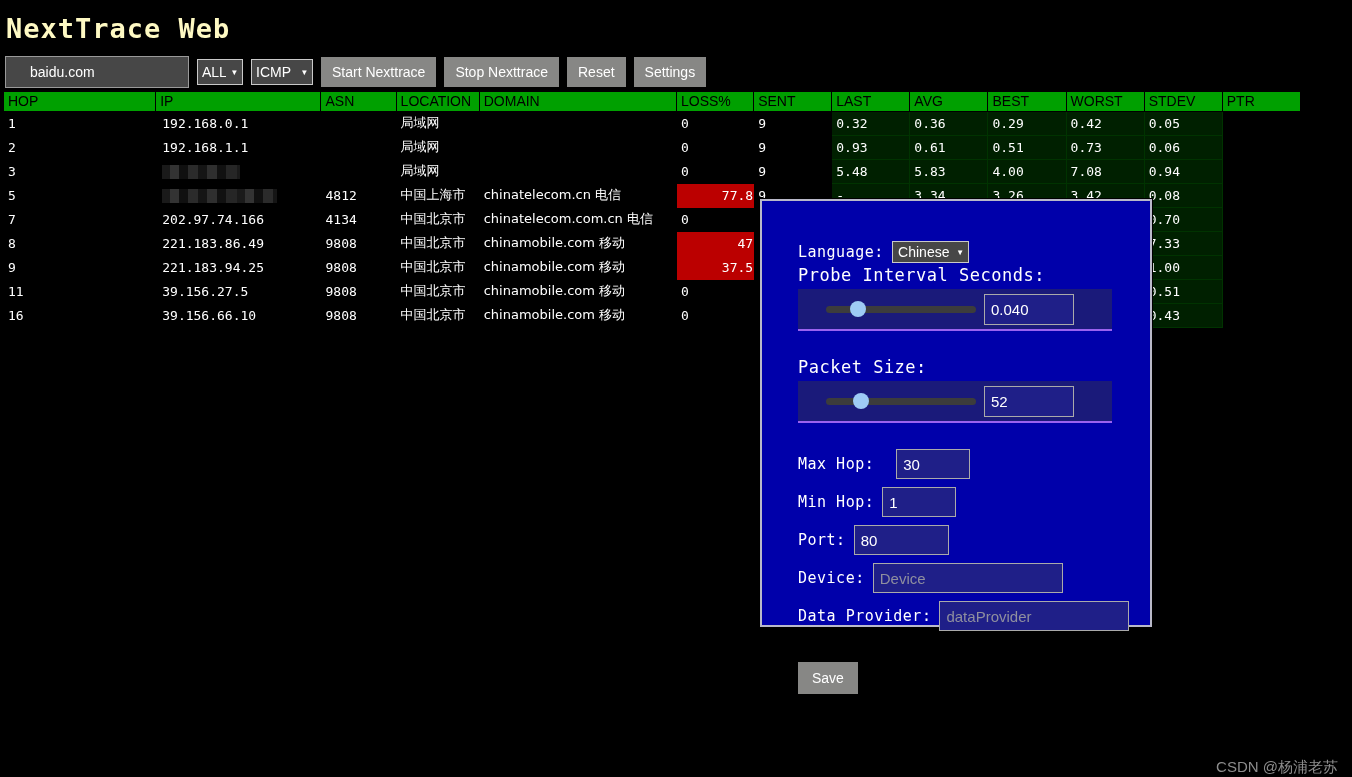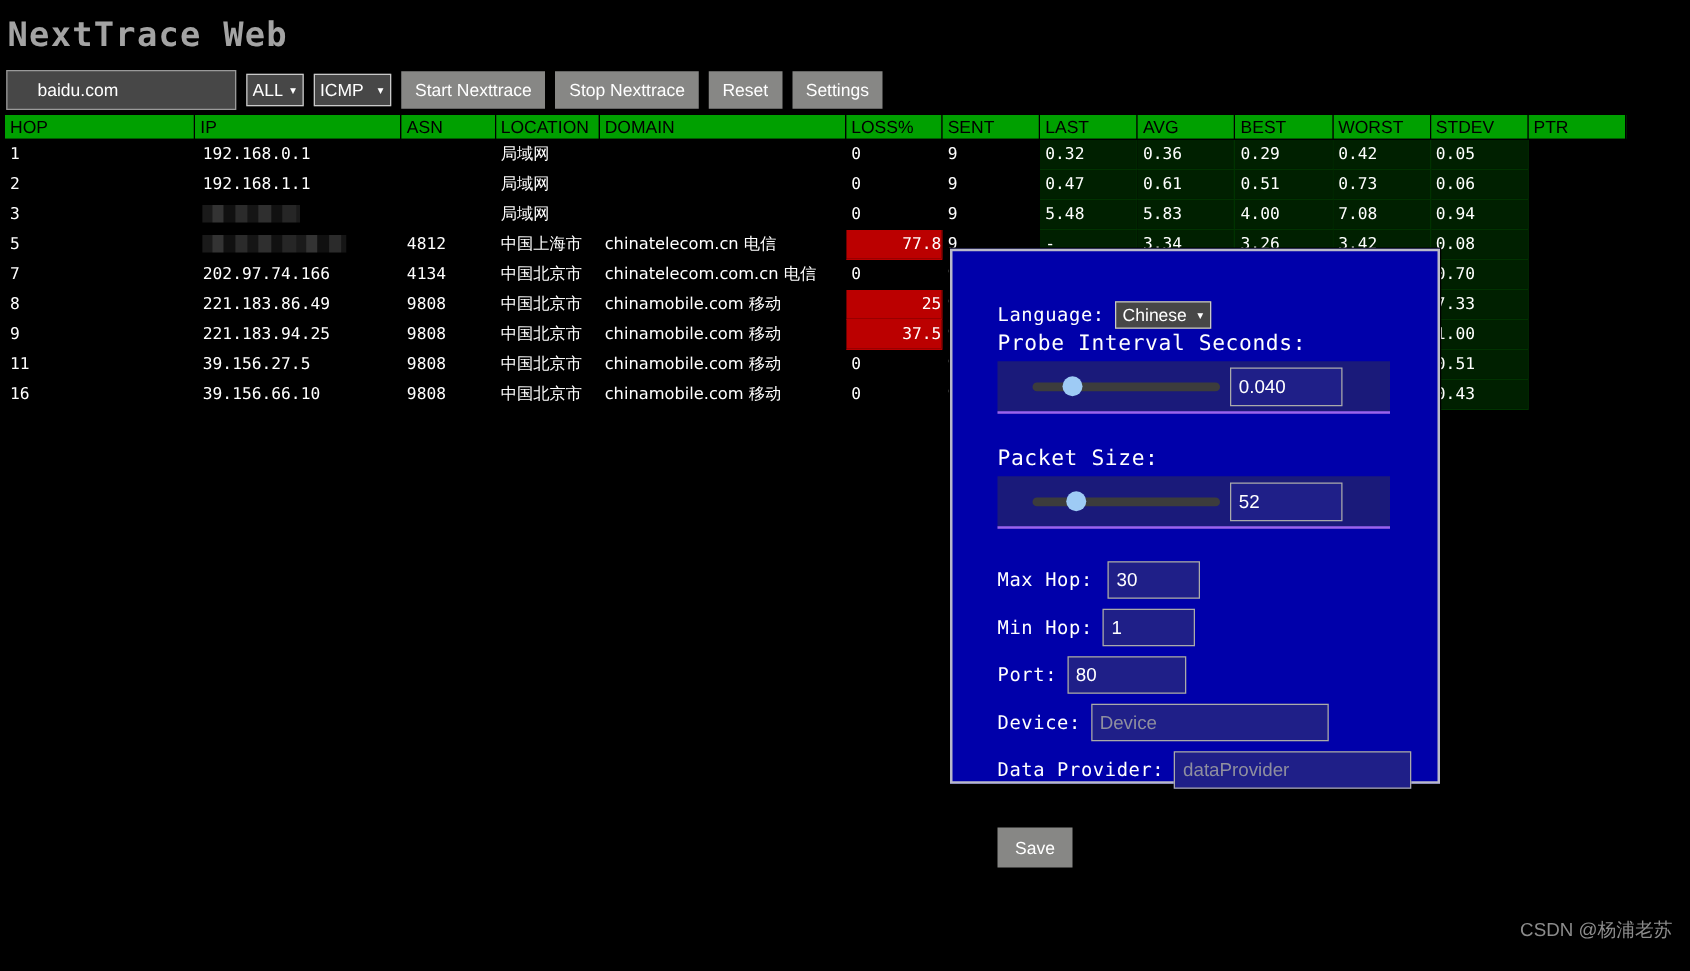--- a/index.html
+++ b/index.html
@@ -8,21 +8,21 @@
     width: 1352px; height: 777px;
     background: #000000;
     overflow: hidden;
     font-family: "DejaVu Sans Mono", "Liberation Mono", monospace;
   }
 
   #app { position: relative; width: 1352px; height: 777px; background: #000; }
 
   
   .app-title {
-    color: #a3a3a3;
+    color: #fef9c3;
     font-family: "DejaVu Sans Mono", "Liberation Mono", monospace;
     font-size: 27px;
     font-weight: bold;
     letter-spacing: 1px;
     padding: 10px 0 0 6px;
     margin: 0;
     line-height: 38px;
   }
 
   
@@ -220,21 +220,21 @@
     background: #1f1f88;
     border: 1px solid #aaaaaa;
     color: #ffffff;
     font-family: "Liberation Sans", sans-serif;
     font-size: 15px;
     height: 30px;
     padding: 0 6px;
     outline: none;
   }
   .field::placeholder { color: #8f8f9f; }
-  .f-maxhop { width: 74px; margin-left: 12px; }
+  .f-maxhop { width: 74px; margin-left: 22px; }
   .f-minhop { width: 74px; margin-left: 8px; }
   .f-port   { width: 95px; margin-left: 8px; }
   .f-device { width: 190px; margin-left: 8px; }
   .f-dp     { width: 190px; margin-left: 8px; }
   .mini-row { margin-bottom: 8px; }
 
   .resolve-bar {
     width: 314px; height: 24px;
     background: #1a1a7a;
     border-bottom: 2px solid #9a62f0;
@@ -263,21 +263,21 @@
     font-family: "Liberation Sans", sans-serif;
     font-size: 14px;
     height: 32px;
     padding: 0 14px;
     cursor: pointer;
   }
 
   
   .watermark {
     position: absolute;
-    right: 14px; bottom: 23px;
+    right: 14px; bottom: 0;
     color: #8c8c8c;
     font-family: "Liberation Sans", sans-serif;
     font-size: 15px;
   }
 </style>
 </head>
 <body>
 
 <div id="app">
 
@@ -351,21 +351,21 @@
           <td class="plain"></td>
         </tr>
         <tr>
           <td class="plain">2</td>
           <td class="plain ip">192.168.1.1</td>
           <td class="plain"></td>
           <td class="plain cell-cjk">局域网</td>
           <td class="plain cell-cjk"></td>
           <td class="loss-ok">0</td>
           <td class="plain">9</td>
-          <td class="num">0.47</td>
+          <td class="num">0.93</td>
           <td class="num">0.61</td>
           <td class="num">0.51</td>
           <td class="num">0.73</td>
           <td class="num">0.06</td>
           <td class="plain"></td>
         </tr>
         <tr>
           <td class="plain">3</td>
           <td class="plain ip"><span class="mosaic" style="width: 78px;"></span></td>
           <td class="plain"></td>
@@ -409,21 +409,21 @@
           <td class="plain"></td>
           <td class="num">0.70</td>
           <td class="plain"></td>
         </tr>
         <tr>
           <td class="plain">8</td>
           <td class="plain ip">221.183.86.49</td>
           <td class="plain">9808</td>
           <td class="plain cell-cjk">中国北京市</td>
           <td class="plain cell-cjk">chinamobile.com 移动</td>
-          <td class="loss-bad">25</td>
+          <td class="loss-bad">47</td>
           <td class="plain">9</td>
           <td class="plain"></td>
           <td class="plain"></td>
           <td class="plain"></td>
           <td class="plain"></td>
           <td class="num">7.33</td>
           <td class="plain"></td>
         </tr>
         <tr>
           <td class="plain">9</td>

